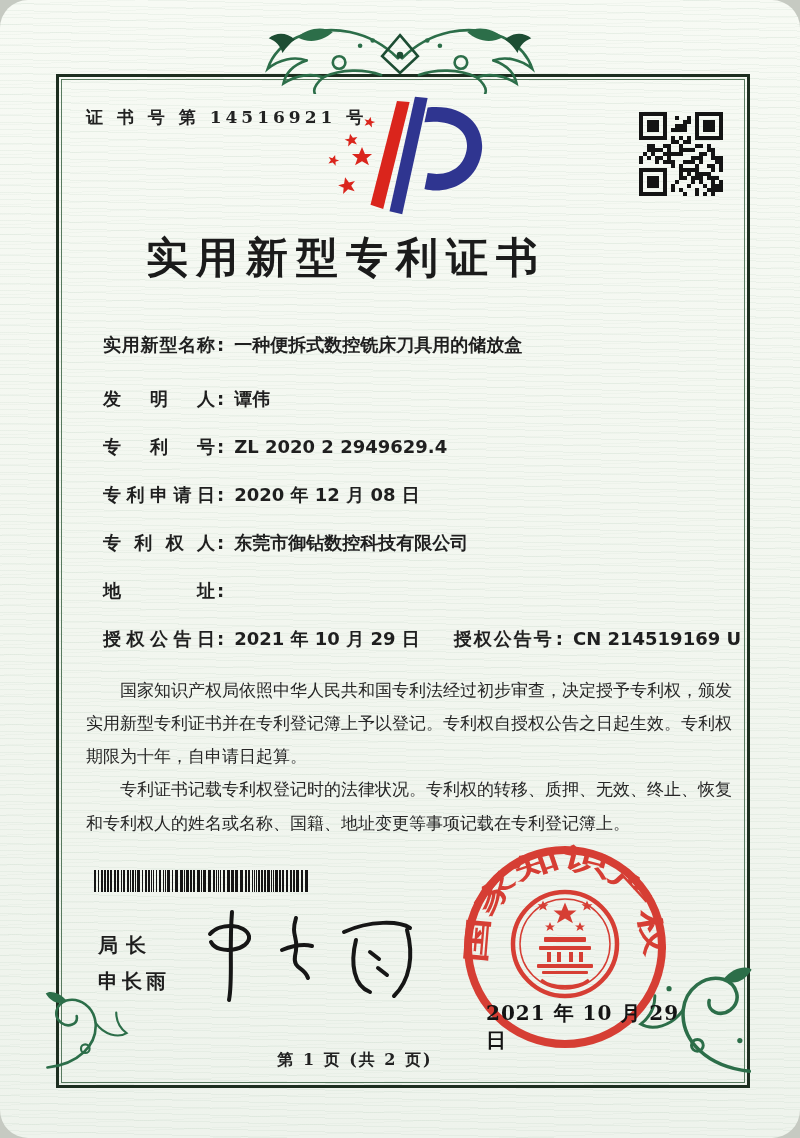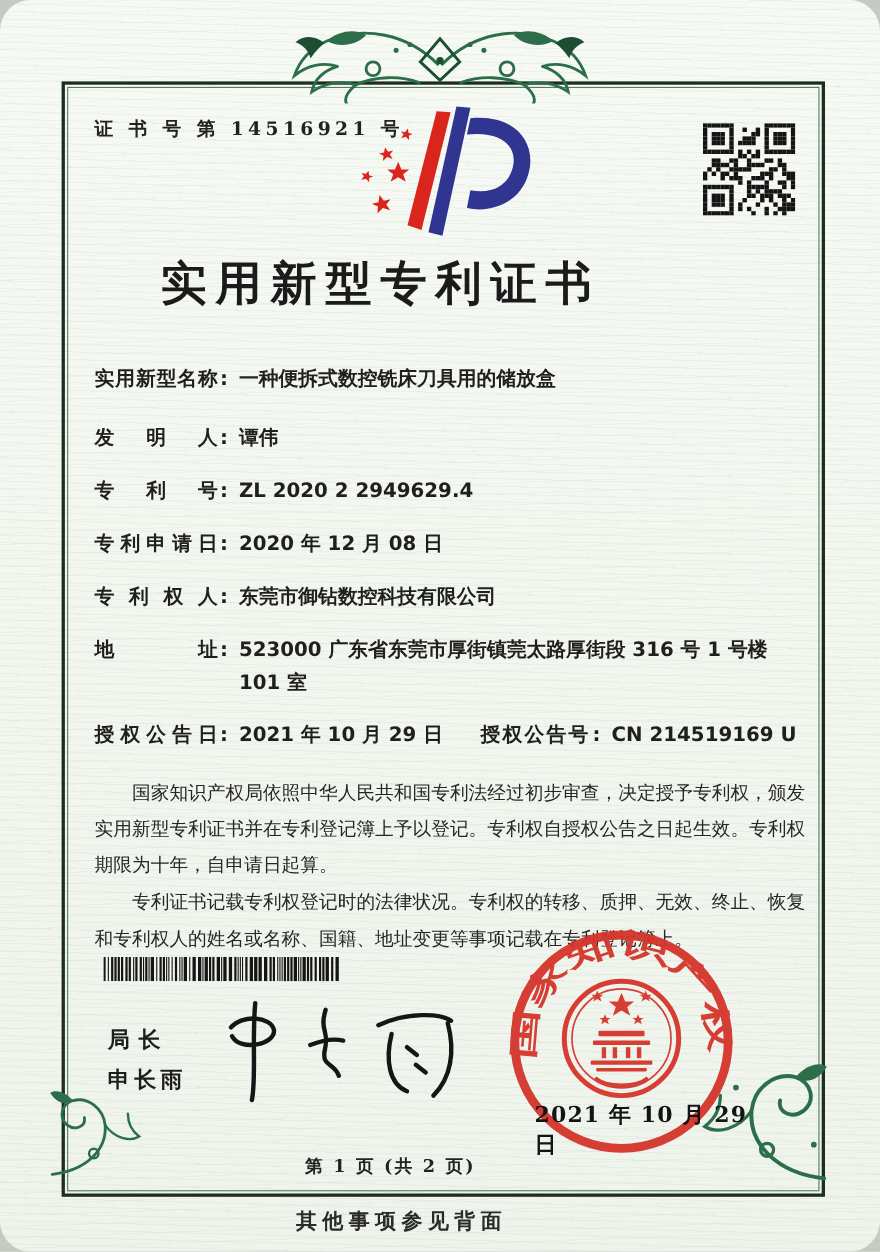--- a/index.html
+++ b/index.html
@@ -12,21 +12,21 @@
     border-radius: 28px;
   }
   .frame{position:absolute;left:56px;top:74px;width:688px;height:1008px;border:3px solid #1d2e20;}
   .frame::after{content:"";position:absolute;inset:2px;border:1px solid #57795e;}
   .cert-number{position:absolute;left:86px;top:106px;font-family:"DejaVu Serif",serif;font-size:17px;font-weight:600;letter-spacing:4px;color:#222;}
   .qr{position:absolute;left:639px;top:112px;width:84px;height:84px;}
   .logo{position:absolute;left:308px;top:90px;width:180px;height:128px;}
   .title{position:absolute;left:0;top:230px;width:692px;text-align:center;
     font-family:"DejaVu Serif",serif;font-size:42px;font-weight:800;letter-spacing:8px;color:#1b1b1b;}
   .content{position:absolute;left:86px;top:330px;width:652px;color:#1f1f1f;}
-  .field-row{display:flex;align-items:baseline;line-height:30px;font-size:18px;font-weight:600;margin-bottom:18px;}
+  .field-row{display:flex;align-items:baseline;line-height:30px;font-size:18px;font-weight:600;margin-bottom:18px;margin-left:17px;}
   .field-row.first{margin-bottom:24px;}
   .f-label{display:inline-block;width:112px;text-align:justify;text-align-last:justify;flex:0 0 112px;}
   .f-label.auto{width:auto;flex:0 0 auto;text-align-last:auto;letter-spacing:2px;}
   .f-colon{margin:0 10px 0 2px;}
   .f-value{flex:1;}
   .f-value.noflex{flex:0 0 auto;}
   .pair2{margin-left:34px;display:flex;align-items:flex-start;}
   .legal{margin-top:20px;font-family:Liberation Serif, serif;font-size:17px;line-height:1.95;color:#262626;font-weight:500;}
   .legal p{margin:0;text-indent:2em;}
   .barcode{position:absolute;left:94px;top:870px;width:218px;height:22px;}
@@ -346,21 +346,20 @@
       <span class="f-value">2020 年 12 月 08 日</span>
     </div>
     <div class="field-row">
       <span class="f-label">专利权人</span>
         <span class="f-colon">:</span>
       <span class="f-value">东莞市御钻数控科技有限公司</span>
     </div>
     <div class="field-row">
       <span class="f-label">地址</span>
         <span class="f-colon">:</span>
-      <span class="f-value">523000 广东省东莞市厚街镇莞太路厚街段 316 号 1 号楼 101 室</span>
     </div>
     <div class="field-row">
       <span class="f-label">授权公告日</span>
         <span class="f-colon">:</span>
       <span class="f-value noflex">2021 年 10 月 29 日</span>
       <span class="pair2">
         <span class="f-label auto">授权公告号</span>
           <span class="f-colon">:</span>
         <span class="f-value noflex">CN 214519169 U</span>
       </span>
@@ -484,15 +483,14 @@
       <rect x="121" y="112" width="4" height="10"></rect>
       <rect x="79" y="124" width="56" height="4" rx="1"></rect>
       <rect x="84" y="131" width="46" height="3" rx="1"></rect>
       <path d="M83,140 a28,14 0 0 0 48,0" fill="none" stroke="#d5352b" stroke-width="3.5"></path>
     </g>
   </svg>
   <div class="seal-date">2021 年 10 月 29 日</div>
 
   <div class="page-indicator">第 1 页 (共 2 页)</div>
 
-  <div class="back-note">其他事项参见背面</div>
 
 </div>
 
 </body></html>

